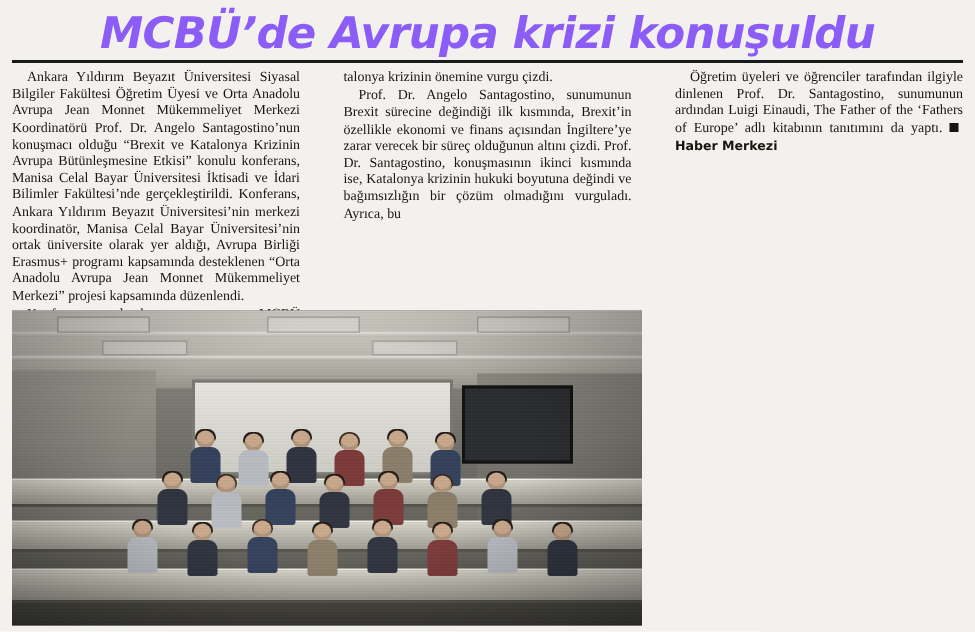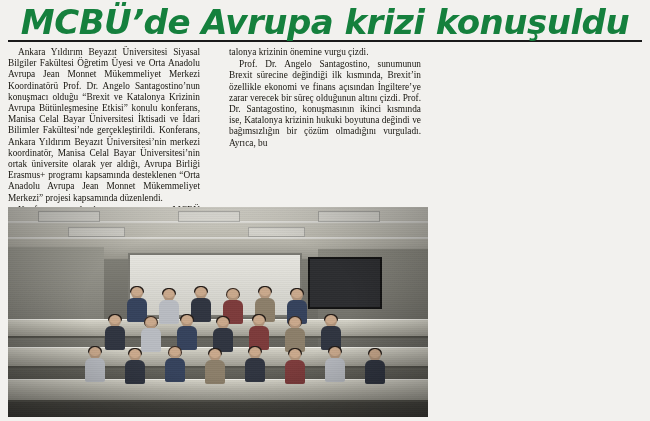--- a/index.html
+++ b/index.html
@@ -18,24 +18,24 @@
     width: 650px;
     height: 421px;
     background: #f2f1ee;
     box-sizing: border-box;
     padding: 4px 8px 0 8px;
   }
   .headline {
     font-family: "DejaVu Sans", sans-serif;
     font-weight: bold;
     font-style: italic;
-    font-size: 34px;
+    font-size: 29px;
     line-height: 32px;
     letter-spacing: -0.5px;
-    color: #15803d;
+    color: #8b5cf6;
     text-align: center;
     margin: 2px 0 2px 0;
     white-space: nowrap;
   }
   .rule {
     height: 2px;
     background: #1a1a1a;
     margin: 1px 0 5px 0;
   }
   .columns {
@@ -202,20 +202,21 @@
       <p>Ankara Yıldırım Beyazıt Üniversitesi Siyasal Bilgiler Fakültesi Öğretim Üyesi ve Orta Anadolu Avrupa Jean Monnet Mükemmeliyet Merkezi Koordinatörü Prof. Dr. Angelo Santagostino’nun konuşmacı olduğu “Brexit ve Katalonya Krizinin Avrupa Bütünleşmesine Etkisi” konulu konferans, Manisa Celal Bayar Üniversitesi İktisadi ve İdari Bilimler Fakültesi’nde gerçekleştirildi. Konferans, Ankara Yıldırım Beyazıt Üniversitesi’nin merkezi koordinatör, Manisa Celal Bayar Üniversitesi’nin ortak üniversite olarak yer aldığı, Avrupa Birliği Erasmus+ programı kapsamında desteklenen “Orta Anadolu Avrupa Jean Monnet Mükemmeliyet Merkezi” projesi kapsamında düzenlendi.</p>
       <p>Konferansın açılış konuşmasını yapan MCBÜ İktisadi ve İdari Bilimler Fakültesi Dekan Yardımcısı Yrd. Doç. Dr. Coşkun Çılbant, Prof. Dr. Santagostino’ya konferansa konuşmacı olarak katılımı için teşekkür etti. MCBÜ İİBF Siyaset Bilimi ve Uluslararası İlişkiler Bölüm Başkan Yardımcısı Yrd. Doç. Dr. Sühal Şemşit ise, Avrupa Birliği’nin geleceğine dair yapılan tartışmalarda Brexit ve Ka-</p>
     </div>
 
     <div class="col">
       <p class="noindent">talonya krizinin önemine vurgu çizdi.</p>
       <p>Prof. Dr. Angelo Santagostino, sunumunun Brexit sürecine değindiği ilk kısmında, Brexit’in özellikle ekonomi ve finans açısından İngiltere’ye zarar verecek bir süreç olduğunun altını çizdi. Prof. Dr. Santagostino, konuşmasının ikinci kısmında ise, Katalonya krizinin hukuki boyutuna değindi ve bağımsızlığın bir çözüm olmadığını vurguladı. Ayrıca, bu</p>
     </div>
 
     <div class="col">
+      <p><span>Öğretim üyeleri ve öğrenciler tarafından ilgiyle dinlenen Prof. Dr. Santagostino, sunumunun ardından Luigi Einaudi, The Father of the ‘Fathers of Europe’ adlı kitabının tanıtımını da yaptı.</span> <span class="sq"></span><span class="byline">Haber Merkezi</span></p>
     </div>
 
   </div>
 
   <div class="photo">
     <div class="room"></div>
     <div class="ceiling">
       <div class="ceil-line" style="left:0;right:0;top:14px;"></div>
       <div class="ceil-line" style="left:0;right:0;top:30px;"></div>
       <div class="panel" style="left:30px;top:4px;width:60px;height:9px;"></div>

